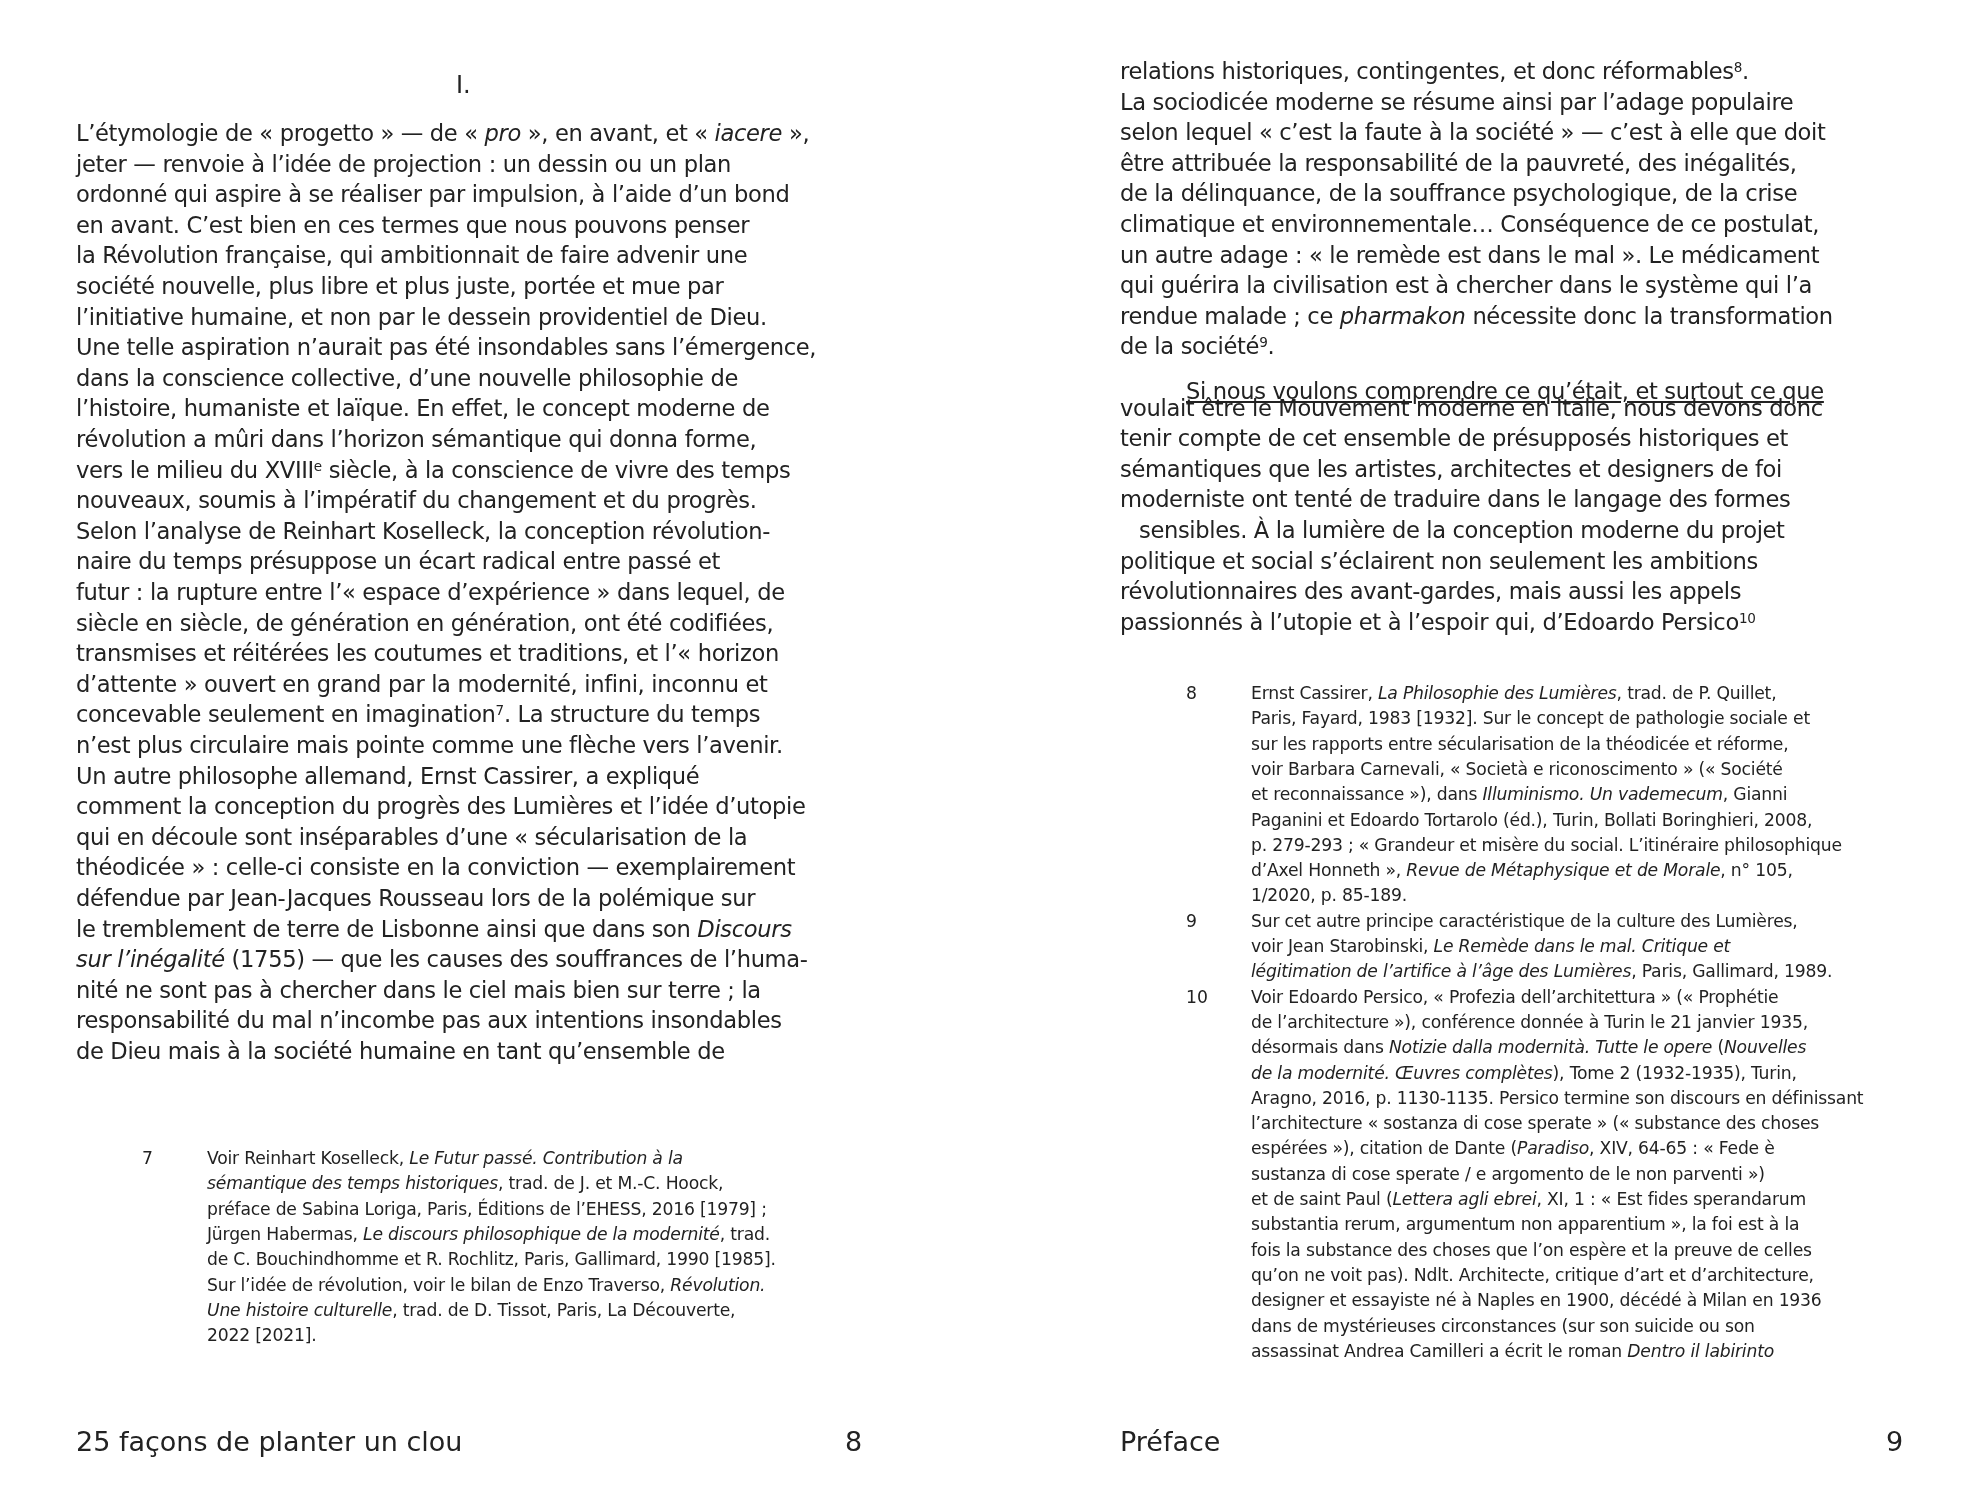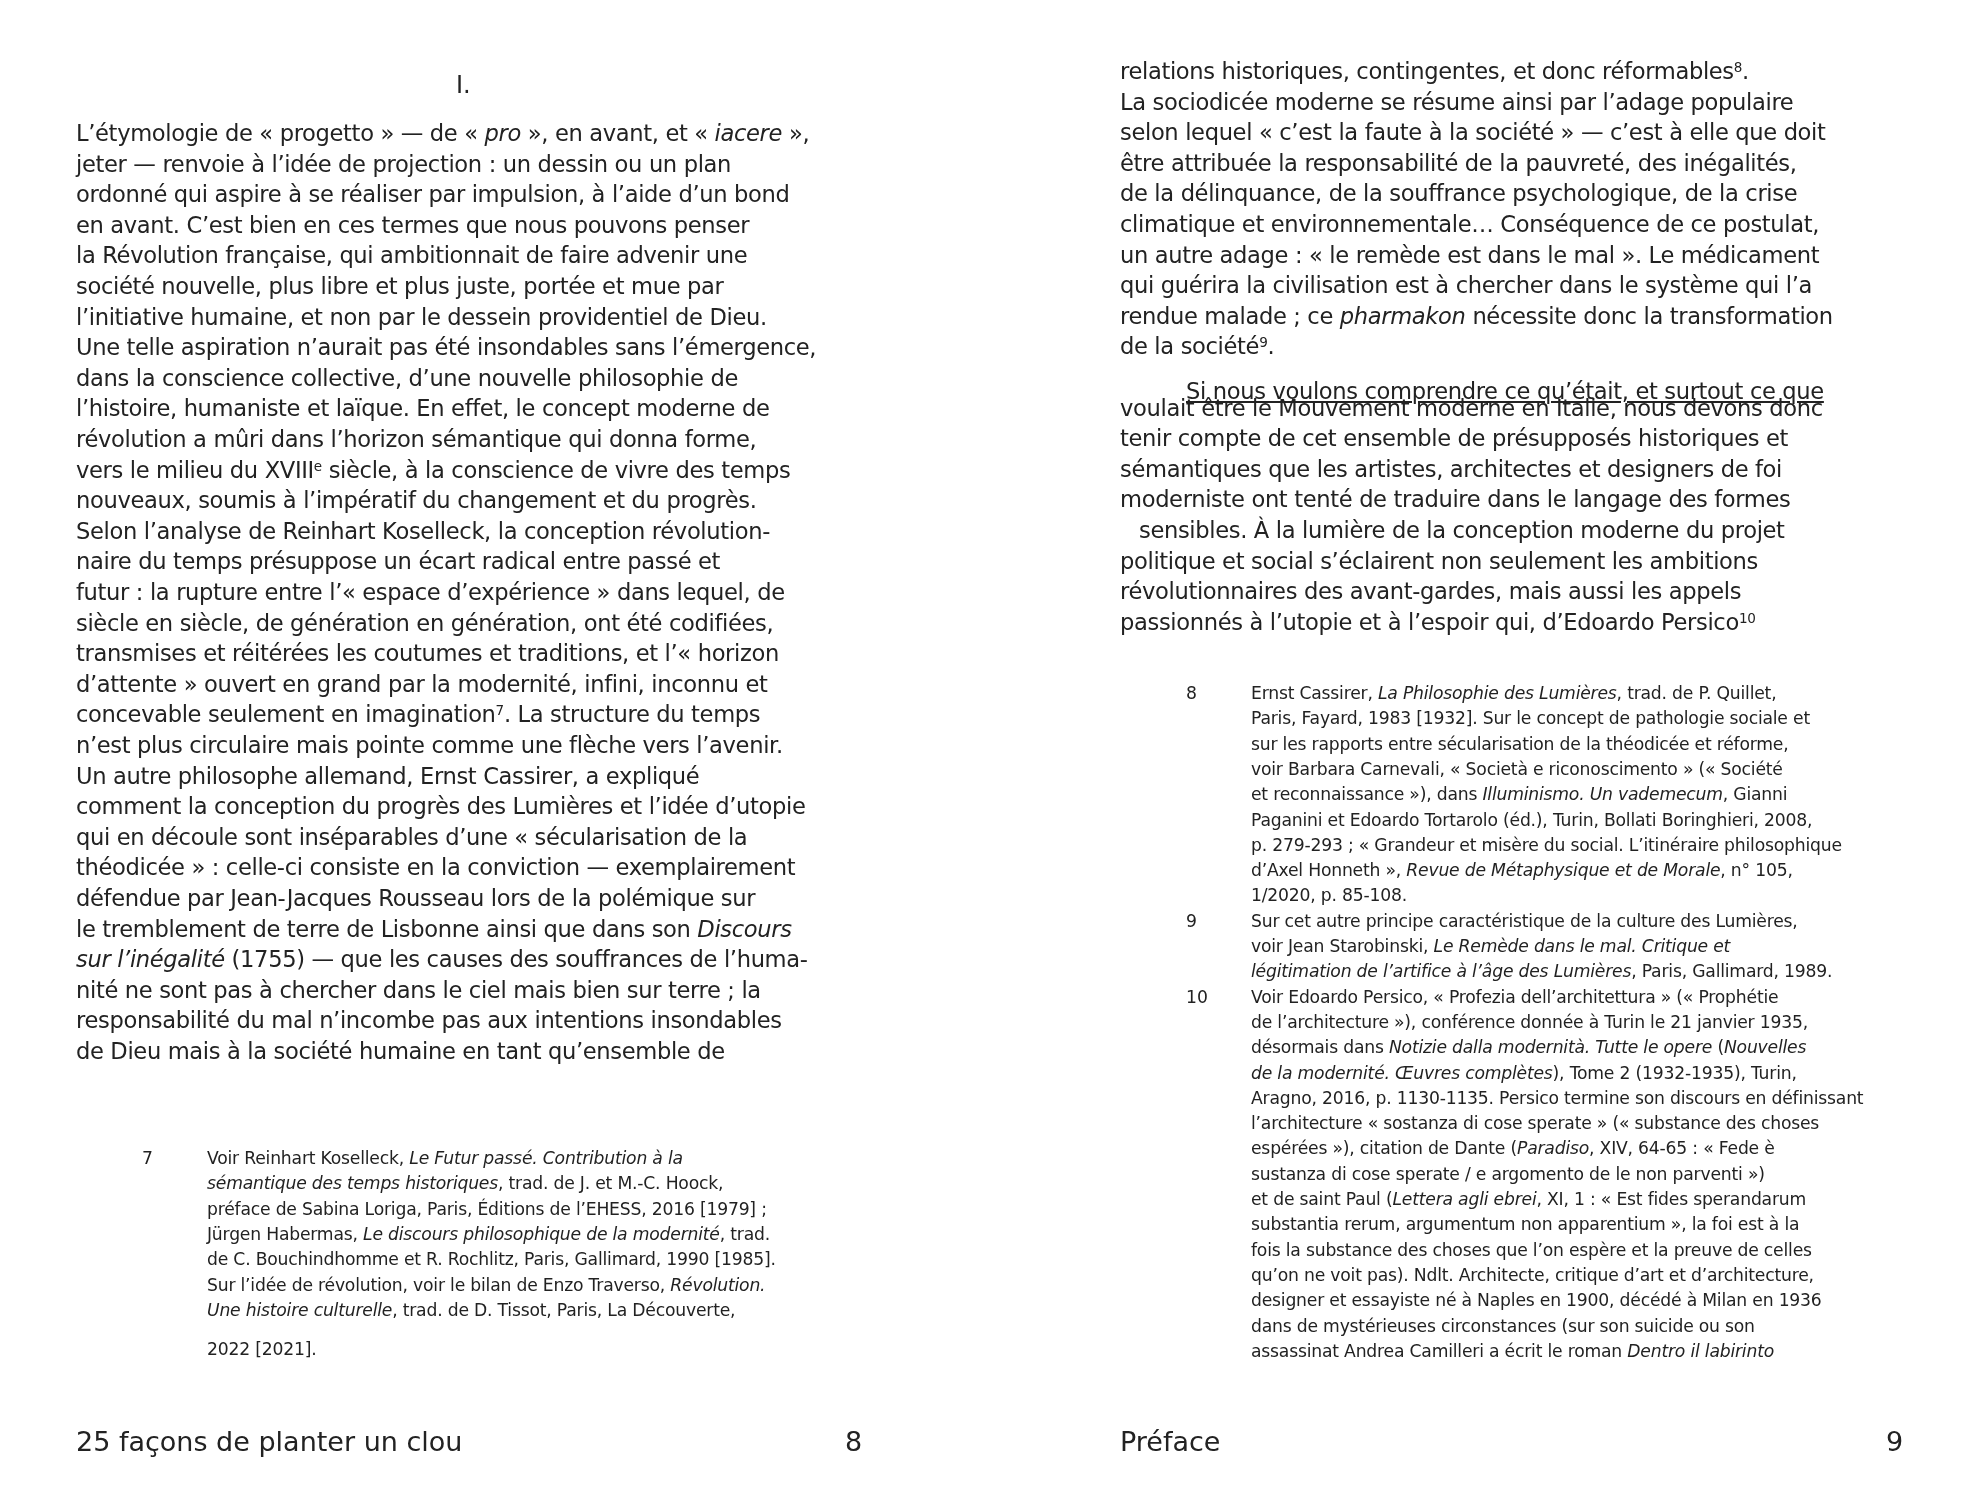--- a/index.html
+++ b/index.html
@@ -63,21 +63,21 @@
   <div class="footer-text" style="left:76px">25 façons de planter un clou</div>
   <div class="footer-text" style="left:845px">8</div>
 <div class="fn-num" style="left: 142px; top: 1146px;">7</div>
     <div class="fn-line" style="left: 207px; top: 1146px;"><span>Voir Reinhart Koselleck, </span><span class="it">Le Futur passé. Contribution à la</span></div>
     <div class="fn-line" style="left: 207px; top: 1171.3px;"><span class="it">sémantique des temps historiques</span><span>, trad. de J. et M.-C. Hoock,</span></div>
     <div class="fn-line" style="left: 207px; top: 1196.6px;"><span>préface de Sabina Loriga, Paris, Éditions de l’EHESS, 2016 [1979] ;</span></div>
     <div class="fn-line" style="left: 207px; top: 1221.9px;"><span>Jürgen Habermas, </span><span class="it">Le discours philosophique de la modernité</span><span>, trad.</span></div>
     <div class="fn-line" style="left: 207px; top: 1247.2px;"><span>de C. Bouchindhomme et R. Rochlitz, Paris, Gallimard, 1990 [1985].</span></div>
     <div class="fn-line" style="left: 207px; top: 1272.5px;"><span>Sur l’idée de révolution, voir le bilan de Enzo Traverso, </span><span class="it">Révolution.</span></div>
     <div class="fn-line" style="left: 207px; top: 1297.8px;"><span class="it">Une histoire culturelle</span><span>, trad. de D. Tissot, Paris, La Découverte,</span></div>
-    <div class="fn-line" style="left: 207px; top: 1323.1px; margin-top: 14px;"><span>2022 [2021].</span></div>
+    <div class="fn-line" style="left: 207px; top: 1323.1px;"><span>2022 [2021].</span></div>
   </div>
 
 <div class="page" id="page-right">
   <div class="body-lines" id="right-body">
       <div class="line" style="top: 0px;"><span>relations historiques, contingentes, et donc réformables</span><span class="sup">8</span><span>.</span></div>
       <div class="line" style="top: 30.6px;"><span>La sociodicée moderne se résume ainsi par l’adage populaire</span></div>
       <div class="line" style="top: 61.2px;"><span>selon lequel « c’est la faute à la société » — c’est à elle que doit</span></div>
       <div class="line" style="top: 91.8px;"><span>être attribuée la responsabilité de la pauvreté, des inégalités,</span></div>
       <div class="line" style="top: 122.4px;"><span>de la délinquance, de la souffrance psychologique, de la crise</span></div>
       <div class="line" style="top: 153px;"><span>climatique et environnementale… Conséquence de ce postulat,</span></div>
@@ -100,21 +100,21 @@
   <div class="footer-text" style="left:902px">9</div>
 <div class="fn-num" style="left: 202px; top: 681px;">8</div>
     <div class="fn-line" style="left: 267px; top: 681px;"><span>Ernst Cassirer, </span><span class="it">La Philosophie des Lumières</span><span>, trad. de P. Quillet,</span></div>
     <div class="fn-line" style="left: 267px; top: 706.3px;"><span>Paris, Fayard, 1983 [1932]. Sur le concept de pathologie sociale et</span></div>
     <div class="fn-line" style="left: 267px; top: 731.6px;"><span>sur les rapports entre sécularisation de la théodicée et réforme,</span></div>
     <div class="fn-line" style="left: 267px; top: 756.9px;"><span>voir Barbara Carnevali, « Società e riconoscimento » (« Société</span></div>
     <div class="fn-line" style="left: 267px; top: 782.2px;"><span>et reconnaissance »), dans </span><span class="it">Illuminismo. Un vademecum</span><span>, Gianni</span></div>
     <div class="fn-line" style="left: 267px; top: 807.5px;"><span>Paganini et Edoardo Tortarolo (éd.), Turin, Bollati Boringhieri, 2008,</span></div>
     <div class="fn-line" style="left: 267px; top: 832.8px;"><span>p. 279-293 ; « Grandeur et misère du social. L’itinéraire philosophique</span></div>
     <div class="fn-line" style="left: 267px; top: 858.1px;"><span>d’Axel Honneth », </span><span class="it">Revue de Métaphysique et de Morale</span><span>, n° 105,</span></div>
-    <div class="fn-line" style="left: 267px; top: 883.4px;"><span>1/2020, p. 85-108.</span></div>
+    <div class="fn-line" style="left: 267px; top: 883.4px;"><span>1/2020, p. 85-189.</span></div>
     <div class="fn-num" style="left: 202px; top: 908.7px;">9</div>
     <div class="fn-line" style="left: 267px; top: 908.7px;"><span>Sur cet autre principe caractéristique de la culture des Lumières,</span></div>
     <div class="fn-line" style="left: 267px; top: 934px; text-align: right;"><span>voir Jean Starobinski, </span><span class="it">Le Remède dans le mal. Critique et</span></div>
     <div class="fn-line" style="left: 267px; top: 959.3px;"><span class="it">légitimation de l’artifice à l’âge des Lumières</span><span>, Paris, Gallimard, 1989.</span></div>
     <div class="fn-num" style="left: 202px; top: 984.6px;">10</div>
     <div class="fn-line" style="left: 267px; top: 984.6px;"><span>Voir Edoardo Persico, « Profezia dell’architettura » (« Prophétie</span></div>
     <div class="fn-line" style="left: 267px; top: 1009.9px;"><span>de l’architecture »), conférence donnée à Turin le 21 janvier 1935,</span></div>
     <div class="fn-line" style="left: 267px; top: 1035.2px;"><span>désormais dans </span><span class="it">Notizie dalla modernità. Tutte le opere</span><span> (</span><span class="it">Nouvelles</span></div>
     <div class="fn-line" style="left: 267px; top: 1060.5px;"><span class="it">de la modernité. Œuvres complètes</span><span>), Tome 2 (1932-1935), Turin,</span></div>
     <div class="fn-line" style="left: 267px; top: 1085.8px;"><span>Aragno, 2016, p. 1130-1135. Persico termine son discours en définissant</span></div>

